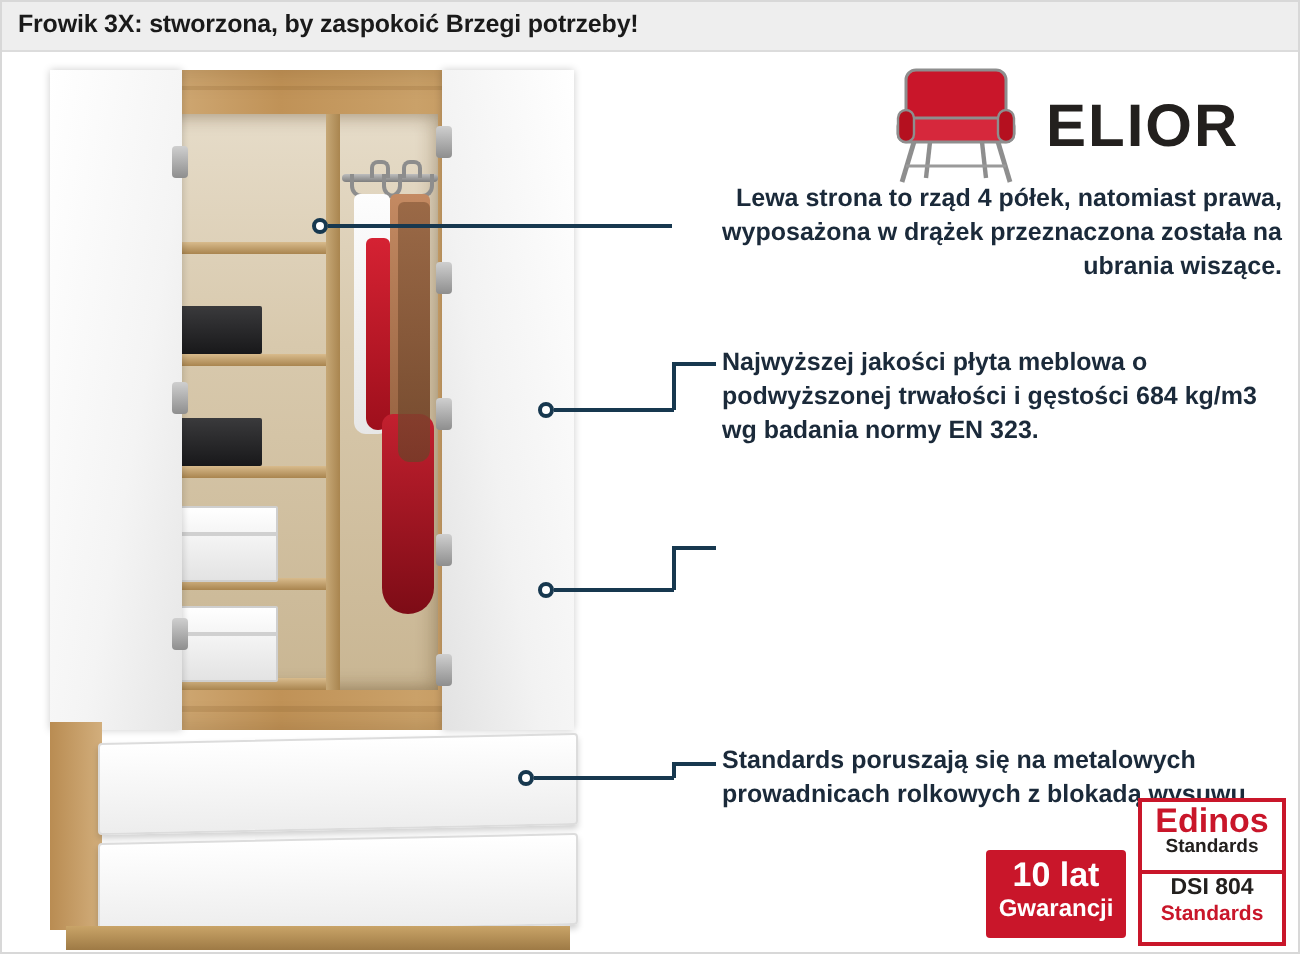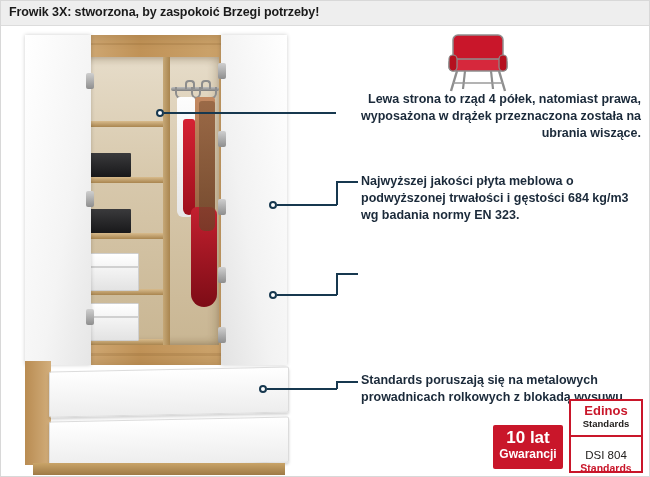--- a/index.html
+++ b/index.html
@@ -271,21 +271,21 @@
     position: absolute;
     left: 568px; top: 398px;
     width: 70px;
     height: 36px;
     background: #ffffff;
     border: 2px solid #c9162a;
     text-align: center;
   }
   .badge-edinos .e-top {
     display: block;
-    font-size: 13px;
+    font-size: 17px;
     font-weight: bold;
     color: #c9162a;
     margin-top: 2px;
     line-height: 15px;
   }
   .badge-edinos .e-bot {
     display: block;
     font-size: 9.5px;
     font-weight: bold;
     color: #23201e;
@@ -296,23 +296,23 @@
     left: 568px; top: 434px;
     width: 70px;
     height: 34px;
     background: #ffffff;
     border: 2px solid #c9162a;
     text-align: center;
   }
   .badge-dsi .d-top {
     display: block;
     font-size: 11.5px;
-    font-weight: normal;
+    font-weight: bold;
     color: #23201e;
-    margin-top: 12px;
+    margin-top: 1px;
     line-height: 13px;
   }
   .badge-dsi .d-bot {
     display: block;
     font-size: 10.5px;
     font-weight: bold;
     color: #c9162a;
     line-height: 12px;
   }
 </style>
@@ -332,20 +332,21 @@
         <rect x="4" y="30" width="58" height="12" rx="4" fill="#d6283c" stroke="#8e8e8e" stroke-width="1.5"></rect>
         <rect x="4" y="26" width="8" height="16" rx="4" fill="#b5101f" stroke="#8e8e8e" stroke-width="1.2"></rect>
         <rect x="54" y="26" width="8" height="16" rx="4" fill="#b5101f" stroke="#8e8e8e" stroke-width="1.2"></rect>
         <line x1="12" y1="42" x2="6" y2="62" stroke="#8e8e8e" stroke-width="2.4"></line>
         <line x1="54" y1="42" x2="60" y2="62" stroke="#8e8e8e" stroke-width="2.4"></line>
         <line x1="20" y1="42" x2="18" y2="60" stroke="#8e8e8e" stroke-width="2.2"></line>
         <line x1="46" y1="42" x2="48" y2="60" stroke="#8e8e8e" stroke-width="2.2"></line>
         <line x1="8" y1="54" x2="58" y2="54" stroke="#9a9a9a" stroke-width="1.6"></line>
       </svg>
     </div>
+    <div class="logo-text">ELIOR</div>
   </div>
 
   <div class="wardrobe">
 
     <div class="carcass">
       <div class="grain" style="left:6px;  top:0;  width:3px;  height:330px;"></div>
       <div class="grain" style="left:16px; top:0;  width:2px;  height:330px;"></div>
       <div class="grain" style="left:26px; top:20px; width:2px; height:280px;"></div>
       <div class="grain" style="left:216px;top:0;  width:3px;  height:330px;"></div>
       <div class="grain" style="left:232px;top:0;  width:2px;  height:330px;"></div>

